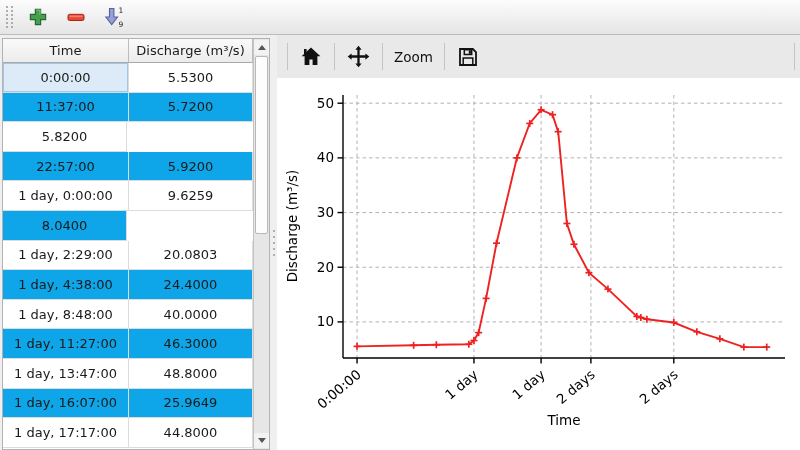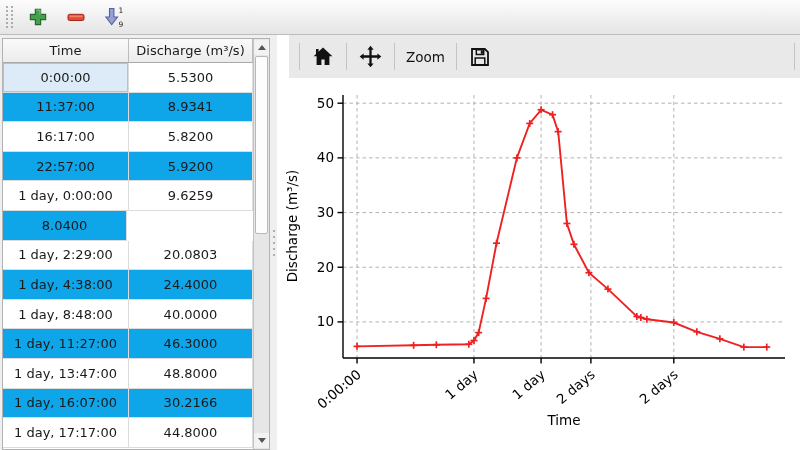--- a/index.html
+++ b/index.html
@@ -42,21 +42,21 @@
   .sb-thumb { position: absolute; left: 1px; top: 17px; width: 13px; height: 178px;
               background: #fdfdfd; border: 1px solid #b7b7b7; border-radius: 2px; }
 
   
   .splitter { position: absolute; left: 270px; top: 35px; width: 7px; bottom: 0; background: #efefef;
               display:flex; flex-direction:column; align-items:center; justify-content:center; gap:4px; }
   .splitter i { width: 2px; height: 2px; background: #9a9a9a; border-radius: 50%; }
 
   
   .chart-pane { position: absolute; left: 277px; top: 35px; right: 0; bottom: 0; background: #fff; }
-  .chart-toolbar { position: absolute; left:12px; top:0; right:0; height: 43px; background: #e9e9e9;
+  .chart-toolbar { position: absolute; left:0; top:0; right:0; height: 43px; background: #e9e9e9;
                    display: flex; align-items: center; padding-left: 3px; }
   .vsep { width: 1px; height: 27px; background: #c4c4c4; margin: 0 7px; }
   .vsep.endcap { margin-left: auto; margin-right: 5px; }
   .cbtn { height: 32px; min-width: 30px; padding: 0 4px; border: none; background: transparent;
           display: flex; align-items: center; justify-content: center; font-size: 13.5px; color: #111;
           font-family: "DejaVu Sans", sans-serif; cursor: default; }
   .canvas { position: absolute; left: 0; top: 43px; right: 0; bottom: 0; background: #fff; }
 </style>
 </head>
 <body>
@@ -92,24 +92,23 @@
     <div class="th time">Time</div>
     <div class="th q">Discharge (m³/s)</div>
   </div>
   <div class="tbody" id="tbody">
       <div class="tr">
         <div class="td tcol sel">0:00:00</div>
         <div class="td qcol">5.5300</div>
       </div>
       <div class="tr alt">
         <div class="td tcol">11:37:00</div>
-        <div class="td qcol">8.9341</div>
-      </div>
-      <div class="tr">
-        <div class="td tcol">16:17:00</div>
+        <div class="td qcol">5.7200</div>
+      </div>
+      <div class="tr">
         <div class="td qcol">5.8200</div>
       </div>
       <div class="tr alt">
         <div class="td tcol">22:57:00</div>
         <div class="td qcol">5.9200</div>
       </div>
       <div class="tr">
         <div class="td tcol">1 day, 0:00:00</div>
         <div class="td qcol">9.6259</div>
       </div>
@@ -131,21 +130,21 @@
       <div class="tr alt">
         <div class="td tcol">1 day, 11:27:00</div>
         <div class="td qcol">46.3000</div>
       </div>
       <div class="tr">
         <div class="td tcol">1 day, 13:47:00</div>
         <div class="td qcol">48.8000</div>
       </div>
       <div class="tr alt">
         <div class="td tcol">1 day, 16:07:00</div>
-        <div class="td qcol">30.2166</div>
+        <div class="td qcol">25.9649</div>
       </div>
       <div class="tr">
         <div class="td tcol">1 day, 17:17:00</div>
         <div class="td qcol">44.8000</div>
       </div>
     </div>
 
   <div class="vscroll">
     <div class="sb-btn up">
         <span class="tri-up"></span>

